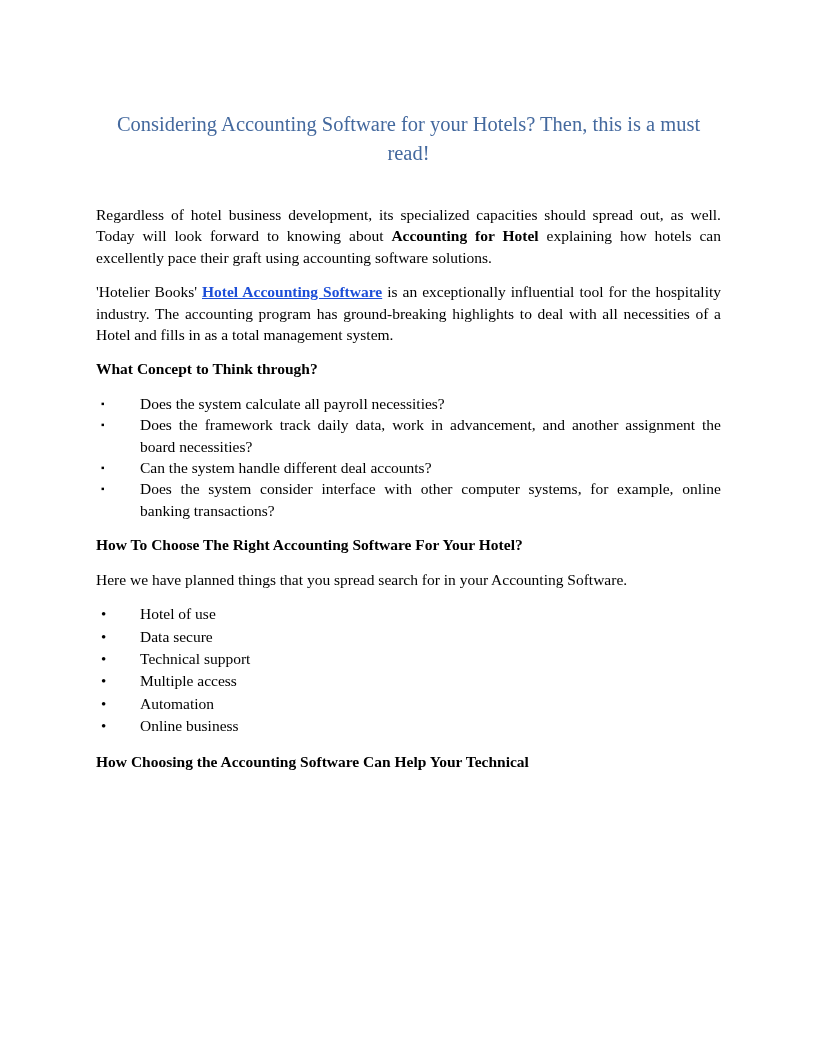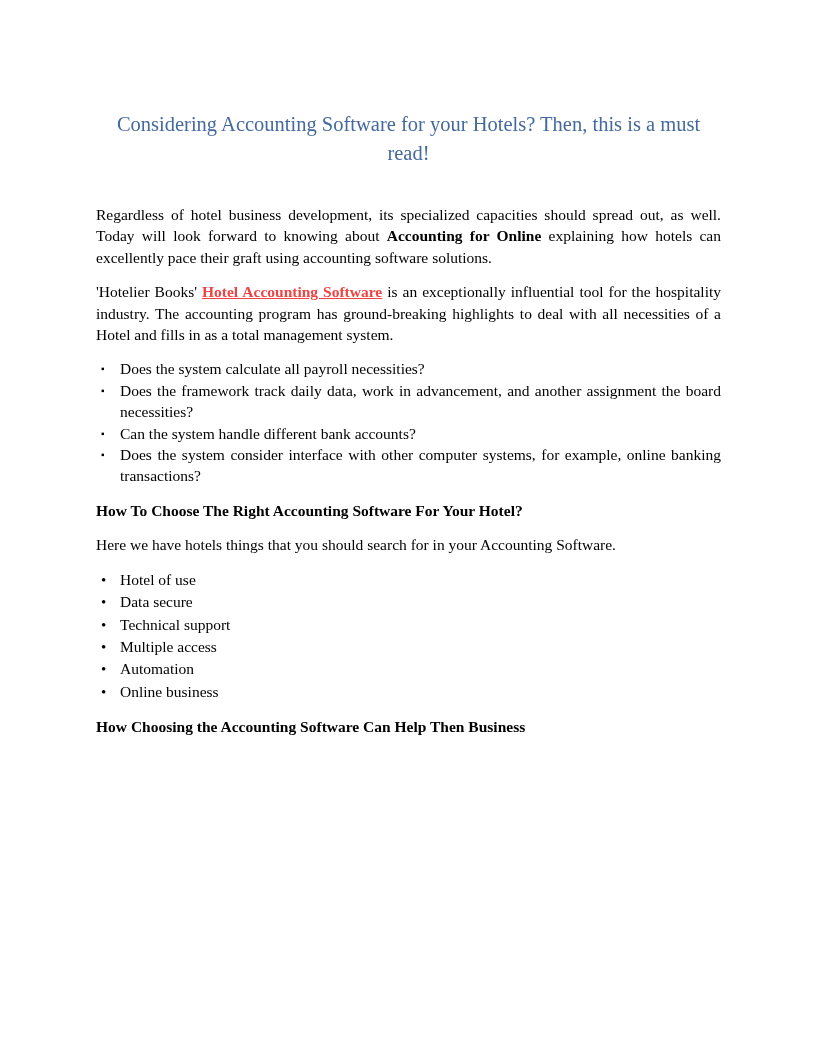--- a/index.html
+++ b/index.html
@@ -34,21 +34,21 @@
     margin: 0 0 13px 0;
     text-align: justify;
   }
   .heading {
     font-size: 15.5px;
     line-height: 21.4px;
     font-weight: bold;
     margin: 0 0 13px 0;
   }
   .link {
-    color: #ef4444;
+    color: #1d4ed8;
     font-weight: bold;
   }
   b { font-weight: bold; }
   .list {
     list-style: none;
     margin: 0 0 13px 0;
     padding: 0;
   }
   .list-item {
     display: flex;
@@ -60,59 +60,61 @@
     flex: 0 0 24px;
     width: 24px;
     padding-left: 5px;
     box-sizing: border-box;
   }
   .bullet.sq { font-size: 10px; }
   .bullet.rd { font-size: 15px; }
   .li-text {
     flex: 1 1 auto;
     text-align: justify;
+    margin-left: 20px;
   }
 </style>
 </head>
 <body>
 
 <div class="page">
 
   <h1 class="title">Considering Accounting Software for your Hotels? Then, this is a must read!</h1>
 
-  <p class="para"><span>Regardless of hotel business development, its specialized capacities should spread out, as well. Today will look forward to knowing about </span><b>Accounting for Online</b><span> explaining how hotels can excellently pace their graft using accounting software solutions.</span></p>
+  <p class="para"><span>Regardless of hotel business development, its specialized capacities should spread out, as well. Today will look forward to knowing about </span><b>Accounting for Hotel</b><span> explaining how hotels can excellently pace their graft using accounting software solutions.</span></p>
 
 
   <p class="para"><span>'Hotelier Books' </span><a href="#" class="link">Hotel Accounting Software</a><span> is an exceptionally influential tool for the hospitality industry. The accounting program has ground-breaking highlights to deal with all necessities of a Hotel and fills in as a total management system.</span></p>
 
+  <h2 class="heading">What Concept to Think through?</h2>
 
 
   <ul class="list square">
     <li class="list-item">
         <span class="bullet sq">▪</span>
         <span class="li-text">Does the system calculate all payroll necessities?</span>
       </li>
     <li class="list-item">
         <span class="bullet sq">▪</span>
         <span class="li-text">Does the framework track daily data, work in advancement, and another assignment the board necessities?</span>
       </li>
     <li class="list-item">
         <span class="bullet sq">▪</span>
-        <span class="li-text">Can the system handle different bank accounts?</span>
+        <span class="li-text">Can the system handle different deal accounts?</span>
       </li>
     <li class="list-item">
         <span class="bullet sq">▪</span>
         <span class="li-text">Does the system consider interface with other computer systems, for example, online banking transactions?</span>
       </li>
   </ul>
 
   <h2 class="heading">How To Choose The Right Accounting Software For Your Hotel?</h2>
 
 
-  <p class="para">Here we have hotels things that you should search for in your Accounting Software.</p>
+  <p class="para">Here we have planned things that you spread search for in your Accounting Software.</p>
 
   <ul class="list round">
     <li class="list-item">
         <span class="bullet rd">•</span>
         <span class="li-text">Hotel of use</span>
       </li>
     <li class="list-item">
         <span class="bullet rd">•</span>
         <span class="li-text">Data secure</span>
       </li>
@@ -127,15 +129,15 @@
     <li class="list-item">
         <span class="bullet rd">•</span>
         <span class="li-text">Automation</span>
       </li>
     <li class="list-item">
         <span class="bullet rd">•</span>
         <span class="li-text">Online business</span>
       </li>
   </ul>
 
-  <h2 class="heading">How Choosing the Accounting Software Can Help Then Business</h2>
+  <h2 class="heading">How Choosing the Accounting Software Can Help Your Technical</h2>
 
 </div>
 
 </body></html>

